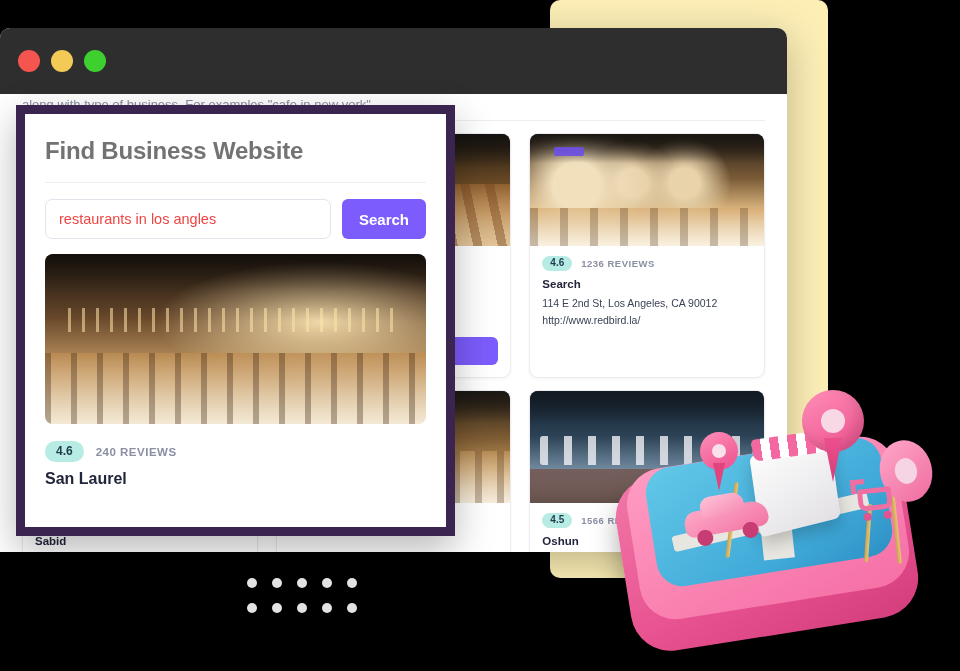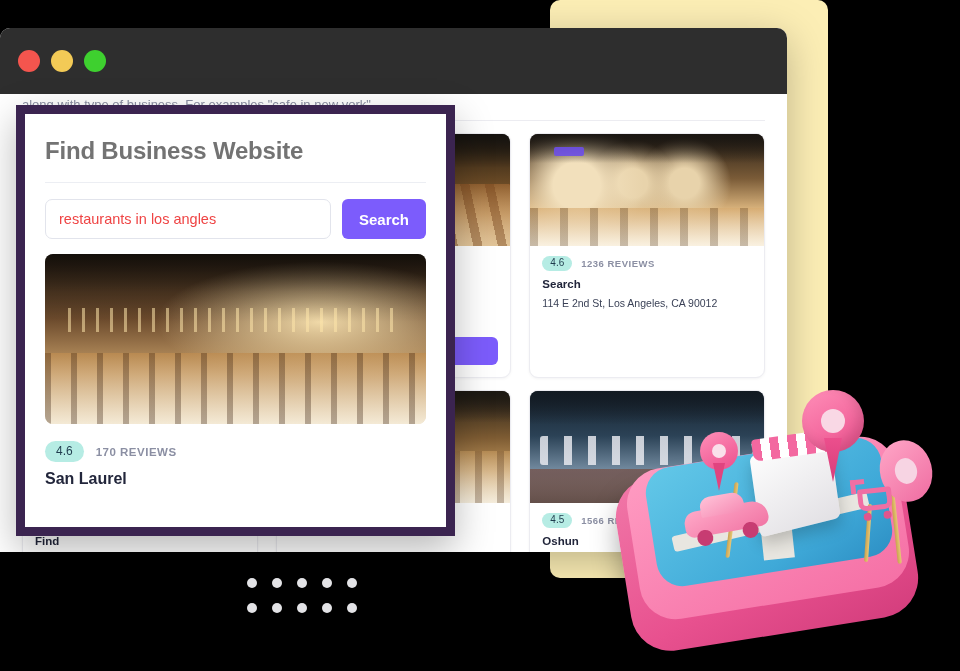--- a/index.html
+++ b/index.html
@@ -104,21 +104,21 @@
   .rating-row {
     display: flex;
     align-items: center;
     gap: 9px;
     margin-bottom: 7px;
   }
   .rating-badge {
     background: #b6ece4;
     color: #1f3b4d;
     font-size: 10px;
-    font-weight: normal;
+    font-weight: bold;
     border-radius: 9px;
     padding: 2px 8px 3px 8px;
     line-height: 1;
   }
   .reviews-label {
     font-size: 9.5px;
     letter-spacing: 0.5px;
     color: #8b8fa3;
     font-weight: bold;
   }
@@ -615,36 +615,37 @@
         <div class="card-photo">
           <div class="ph ph-b"></div>
         </div>
         <div class="card-body">
           <div class="rating-row">
             <span class="rating-badge">4.6</span>
             <span class="reviews-label">1236 REVIEWS</span>
           </div>
           <p class="biz-name">Search</p>
           <p class="biz-addr">114 E 2nd St, Los Angeles, CA 90012</p>
+          <p class="biz-url">http://www.redbird.la/</p>
         </div>
       </div>
     </div>
 
     <div class="results-grid">
 
       <div class="card">
         <div class="card-photo">
           <div class="ph ph-f"></div>
         </div>
         <div class="card-body">
           <div class="rating-row">
             <span class="rating-badge">4.4</span>
             <span class="reviews-label">1321 REVIEWS</span>
           </div>
-          <p class="biz-name">Find</p>
+          <p class="biz-name">Sabid</p>
         </div>
       </div>
 
       <div class="card">
         <div class="card-photo">
           <div class="ph ph-e"></div>
         </div>
       </div>
 
       <div class="card">
@@ -677,21 +678,21 @@
         <input class="search-input" type="text" value="restaurants in los angles" style="">
         <button class="search-btn">Search</button>
       </div>
 
       <div class="dialog-result">
         <div class="dialog-photo">
           <div class="ph ph-a"></div>
         </div>
         <div class="dialog-rating">
           <span class="rating-badge">4.6</span>
-          <span class="reviews-label">170 REVIEWS</span>
+          <span class="reviews-label">240 REVIEWS</span>
         </div>
         <p class="dialog-bizname">San Laurel</p>
       </div>
 
     </div>
   </div>
 </div>
 
 <div class="dots">
   <i></i>

